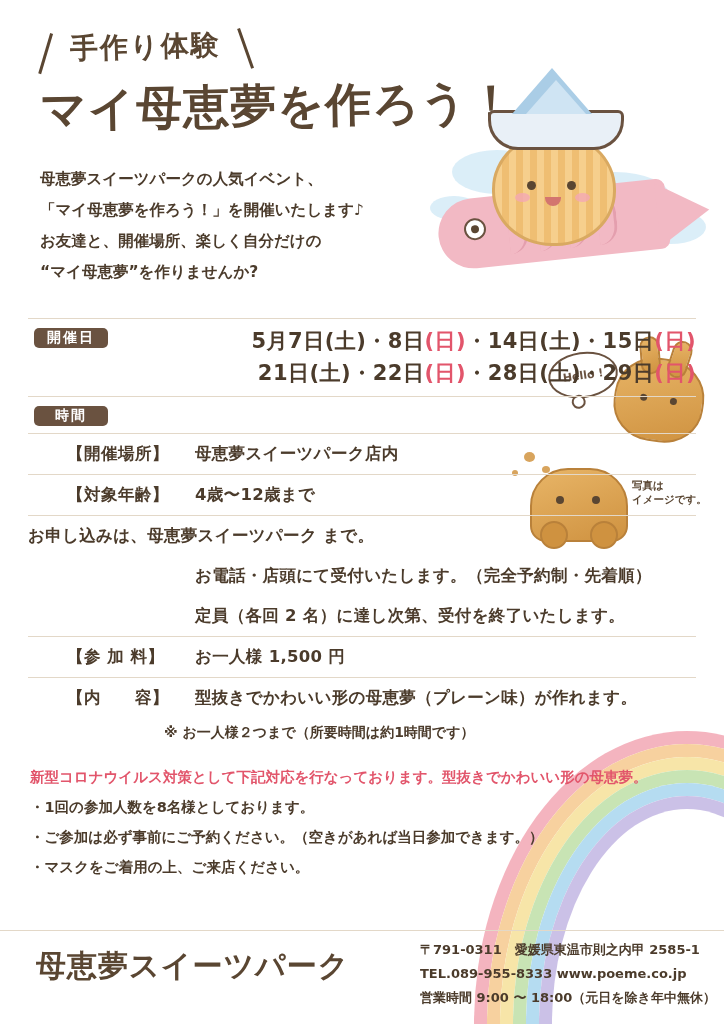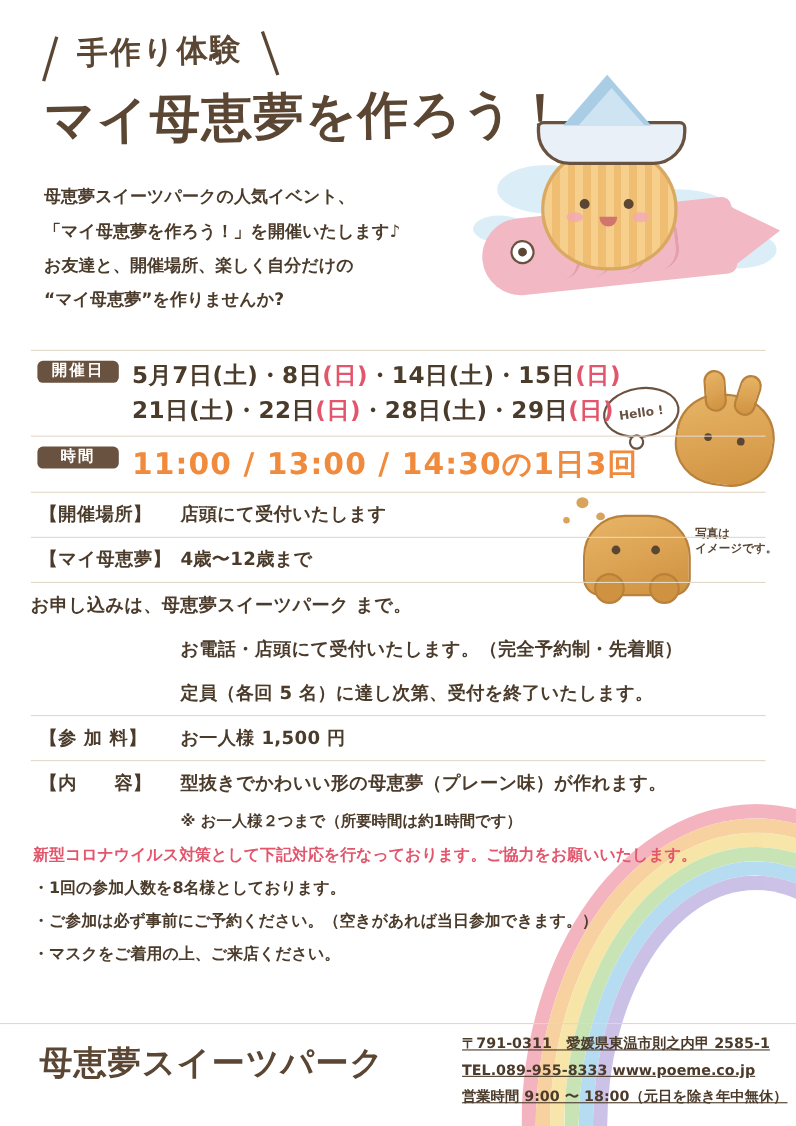--- a/index.html
+++ b/index.html
@@ -98,43 +98,43 @@
   .photo-note{position:absolute;left:632px;top:478px;font-size:10.5px;line-height:1.35;color:#5a4632;font-weight:bold;}
 
   
   .info{position:absolute;left:28px;top:318px;width:668px;}
   .row{display:flex;align-items:flex-start;border-top:1px solid #e3d8c8;padding:7px 0 7px 0;}
   .row.first{border-top:1px solid #e3d8c8;}
   .tag{
     flex:0 0 auto;width:74px;margin:2px 12px 0 6px;background:#6a5240;color:#fff;border-radius:5px;
     text-align:center;font-size:14px;font-weight:bold;line-height:1.28;padding:1px 0;letter-spacing:2px;
   }
-  .rowbody{flex:1 1 auto;}
+  .rowbody{flex:1 1 auto;text-align:right;}
   .dates{font-size:21px;font-weight:bold;color:#4b3b2b;line-height:1.5;letter-spacing:.5px;}
   .dates .sun{color:#e2556b;}
   .times{font-size:27px;font-weight:bold;color:#f08a3c;letter-spacing:1px;}
-  .label{flex:0 0 auto;width:128px;font-size:16.5px;font-weight:bold;color:#4b3b2b;padding-left:8px;letter-spacing:.5px;}
+  .label{flex:0 0 auto;width:128px;font-size:16.5px;font-weight:bold;color:#4b3b2b;padding-left:8px;letter-spacing:.5px;margin-left:31px;}
   .val{flex:1 1 auto;font-size:16.5px;font-weight:bold;color:#4b3b2b;letter-spacing:.3px;}
   .plain-row{display:flex;align-items:center;border-top:1px solid #e3d8c8;padding:9px 0;}
   .cont-row{display:flex;align-items:center;padding:9px 0;justify-content:flex-end;}
   .note{padding:6px 0 10px 136px;font-size:14px;font-weight:bold;color:#4b3b2b;}
 
   
   .covid{position:absolute;left:30px;top:768px;width:664px;}
   .covid .head{color:#e2556b;font-size:14.5px;font-weight:bold;margin-bottom:10px;}
   .covid .item{color:#4b3b2b;font-size:14.5px;font-weight:bold;margin:11px 0;}
 
   
   .rainbow{position:absolute;right:-170px;bottom:0px;width:420px;height:300px;opacity:.85;}
   .rainbow span{position:absolute;left:0;bottom:0;border-radius:50% 50% 0 0 / 100% 100% 0 0;border-style:solid;border-bottom:none;}
 
   
   .footdiv{position:absolute;left:0;top:930px;width:724px;height:1px;background:#e3d8c8;}
   .brand{position:absolute;left:36px;top:946px;font-size:30px;font-weight:bold;color:#5a4632;letter-spacing:1px;}
-  .contact{position:absolute;left:420px;top:938px;font-size:13px;line-height:1.85;color:#4b3b2b;font-weight:bold;text-decoration:underline;}
+  .contact{position:absolute;left:420px;top:938px;font-size:13px;line-height:1.85;color:#4b3b2b;font-weight:bold;}
   .contact .url{color:#4b3b2b;}
 </style>
 </head>
 <body>
 
 <div class="page">
 
   <div class="cloud c1"></div>
   <div class="cloud c2"></div>
   <div class="cloud c3"></div>
@@ -206,45 +206,42 @@
           <span>5月7日(土)・8日</span><span class="sun">(日)</span><span>・14日(土)・15日</span><span class="sun">(日)</span>
         </div>
         <div class="dates">
           <span>21日(土)・22日</span><span class="sun">(日)</span><span>・28日(土)・29日</span><span class="sun">(日)</span>
         </div>
       </div>
     </div>
 
     <div class="row">
       <div class="tag">時間</div>
-      <div class="rowbody">
-        <span class="times">11:00 / 13:00 / 14:30</span><span class="times suffix">の1日3回</span>
-      </div>
     </div>
 
     <div class="plain-row">
       <div class="label">【開催場所】</div>
-      <div class="val">店頭にて受付いたします</div>
-    </div>
-
-    <div class="plain-row">
-      <div class="label">【マイ母恵夢】</div>
+      <div class="val">母恵夢スイーツパーク店内</div>
+    </div>
+
+    <div class="plain-row">
+      <div class="label">【対象年齢】</div>
       <div class="val">4歳〜12歳まで</div>
     </div>
 
     <div class="plain-row">
       <div class="val">お申し込みは、母恵夢スイーツパーク まで。</div>
     </div>
     <div class="cont-row">
       <div class="label"></div>
       <div class="val">お電話・店頭にて受付いたします。（完全予約制・先着順）</div>
     </div>
     <div class="cont-row">
       <div class="label"></div>
-      <div class="val">定員（各回 5 名）に達し次第、受付を終了いたします。</div>
+      <div class="val">定員（各回 2 名）に達し次第、受付を終了いたします。</div>
     </div>
 
     <div class="plain-row">
       <div class="label">【参 加 料】</div>
       <div class="val">お一人様 1,500 円</div>
     </div>
 
     <div class="plain-row">
       <div class="label">【内　　容】</div>
       <div class="val">型抜きでかわいい形の母恵夢（プレーン味）が作れます。</div>
@@ -256,21 +253,21 @@
   <div class="rainbow">
     <span style="width:400px;height:280px;border-width:13px;border-color:#f3a7b4;"></span>
     <span style="left:13px;width:374px;height:267px;border-width:13px;border-color:#f6c98f;"></span>
     <span style="left:26px;width:348px;height:254px;border-width:13px;border-color:#f6e19a;"></span>
     <span style="left:39px;width:322px;height:241px;border-width:13px;border-color:#bfe0a8;"></span>
     <span style="left:52px;width:296px;height:228px;border-width:13px;border-color:#a9d6ef;"></span>
     <span style="left:65px;width:270px;height:215px;border-width:13px;border-color:#c3b7e3;"></span>
   </div>
 
   <div class="covid">
-    <div class="head">新型コロナウイルス対策として下記対応を行なっております。ご協力をお願いいたします。</div>
+    <div class="head">新型コロナウイルス対策として下記対応を行なっております。型抜きでかわいい形の母恵夢。</div>
     <div class="item">・1回の参加人数を8名様としております。</div>
     <div class="item">・ご参加は必ず事前にご予約ください。（空きがあれば当日参加できます。）</div>
     <div class="item">・マスクをご着用の上、ご来店ください。</div>
   </div>
 
   <div class="footdiv"></div>
   <div class="brand">母恵夢スイーツパーク</div>
   <div class="contact">
     <div>〒791-0311　愛媛県東温市則之内甲 2585-1</div>
     <div class="url">TEL.089-955-8333 www.poeme.co.jp</div>

